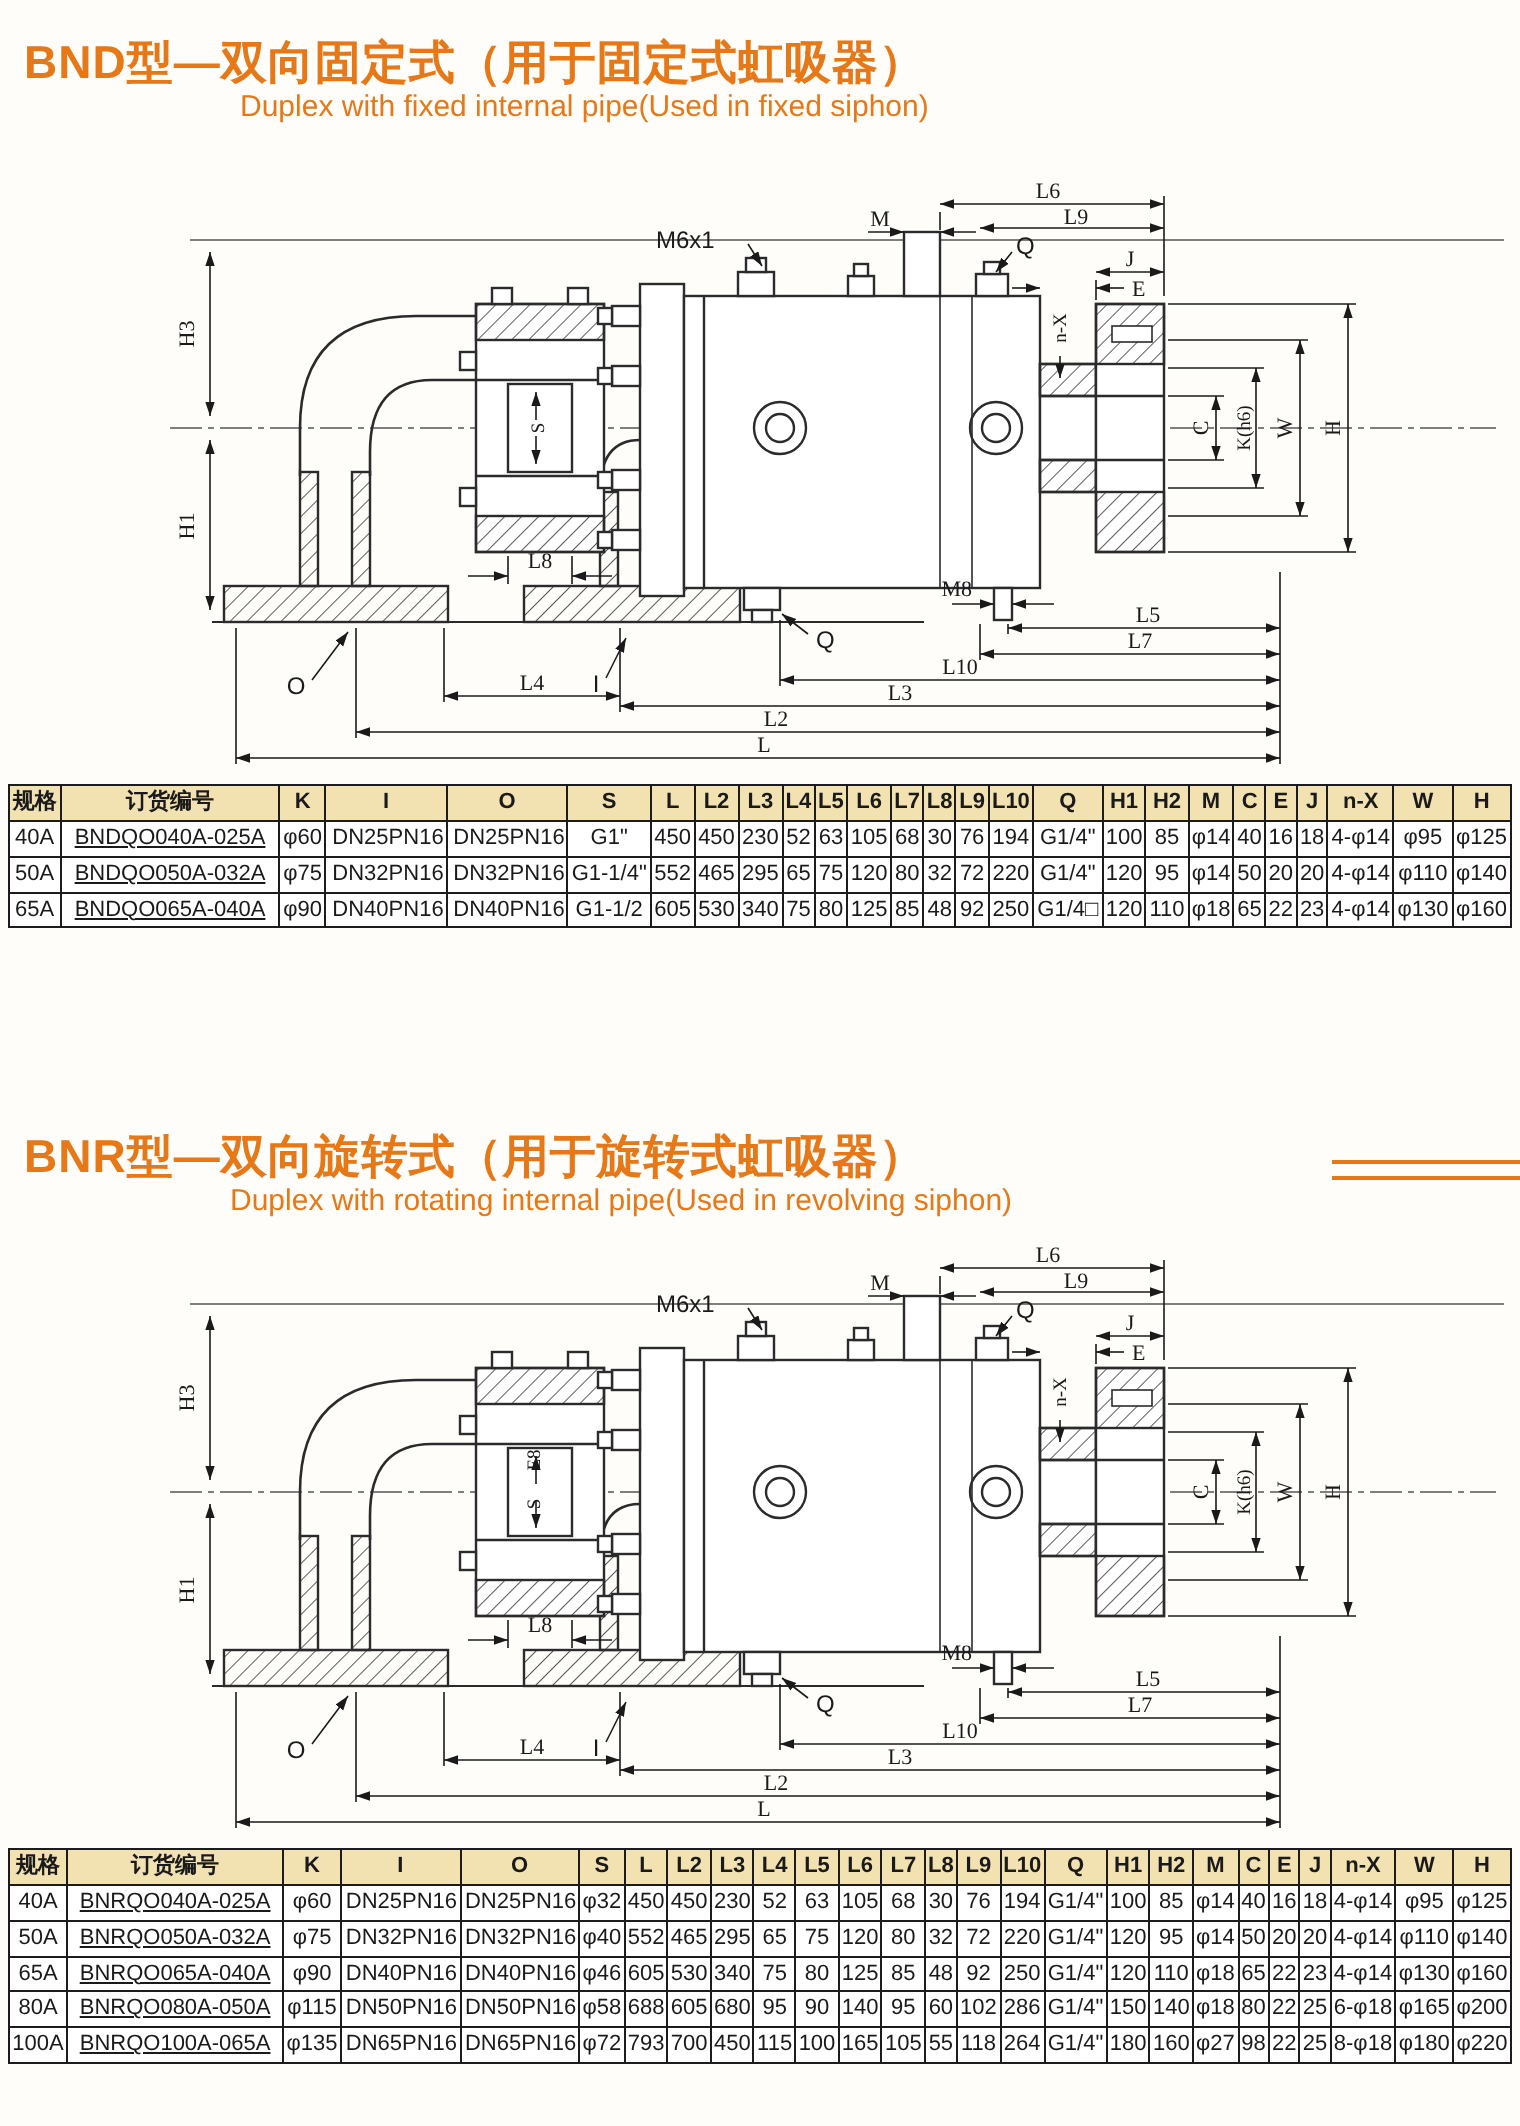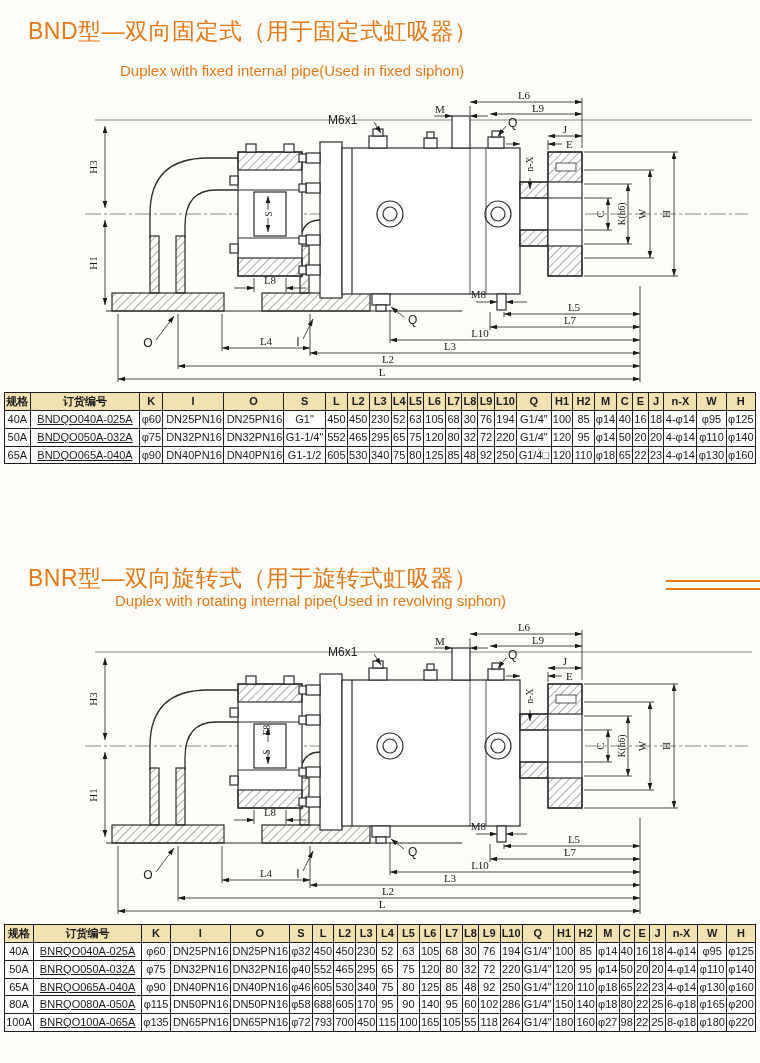--- a/index.html
+++ b/index.html
@@ -1,18 +1,18 @@
 <!DOCTYPE html>
 <html style="--accent: #e67817; --thead: #f2e2b2;"><head>
 <meta charset="utf-8">
 <style>
   html,body{margin:0;padding:0;}
   body{width:760px;height:1063px;position:relative;background:#fffdfa;
        font-family:"Liberation Sans",sans-serif;color:#1a1a1a;overflow:hidden;}
-  .title-cn{position:absolute;left:28px;font-size:23px;font-weight:normal;
+  .title-cn{position:absolute;left:12px;font-size:23px;font-weight:bold;
             color:var(--accent,#e67817);letter-spacing:0.5px;white-space:nowrap;}
   .title-en{position:absolute;font-size:15px;color:var(--accent,#e67817);white-space:nowrap;}
   .rule{position:absolute;left:666px;width:94px;height:2px;background:var(--accent,#e67817);}
   .drawing{position:absolute;left:0;width:760px;height:300px;}
   .spec{position:absolute;left:4px;width:752px;border-collapse:collapse;
         font-size:11px;table-layout:auto;border-radius:30px;}
   .spec th,.spec td{border:1px solid #1c1c1c;text-align:center;padding:1px 1px;
         white-space:nowrap;line-height:1.35;}
   .spec th{background:var(--thead,#f2e2b2);font-weight:bold;}
   .spec td{background:#fff;}
@@ -167,21 +167,21 @@
         <line x1="310" y1="267" x2="640" y2="267" marker-start="url(#mA)" marker-end="url(#mA)"></line>
         <line x1="178" y1="280" x2="640" y2="280" marker-start="url(#mA)" marker-end="url(#mA)"></line>
         <line x1="118" y1="293" x2="640" y2="293" marker-start="url(#mA)" marker-end="url(#mA)"></line>
       </g>
     </g>
   </defs>
 </svg>
 
 <div>
   <div class="title-cn" style="top:16px">BND型—双向固定式（用于固定式虹吸器）</div>
-  <div class="title-en" style="top:62px;left:120px">Duplex with fixed internal pipe(Used in fixed siphon)</div>
+  <div class="title-en" style="top:45px;left:120px">Duplex with fixed internal pipe(Used in fixed siphon)</div>
 
   <svg class="drawing" style="top:86px" viewBox="0 0 760 300">
     <use href="#rjdraw"></use>
     <g>
       <text class="lbl" x="328" y="38">M6x1</text>
       <text class="dim" text-anchor="middle" transform="translate(97,81) rotate(-90)">H3</text>
       <text class="dim" text-anchor="middle" transform="translate(97,177) rotate(-90)">H1</text>
       <text class="dim" text-anchor="middle" x="440" y="27">M</text>
       <text class="dim" text-anchor="middle" x="524" y="13">L6</text>
       <text class="dim" text-anchor="middle" x="538" y="26">L9</text>
@@ -487,21 +487,21 @@
         </tr>
         <tr>
           <td>80A</td>
           <td>BNRQO080A-050A</td>
           <td>φ115</td>
           <td>DN50PN16</td>
           <td>DN50PN16</td>
           <td>φ58</td>
           <td>688</td>
           <td>605</td>
-          <td>170</td>
+          <td>680</td>
           <td>95</td>
           <td>90</td>
           <td>140</td>
           <td>95</td>
           <td>60</td>
           <td>102</td>
           <td>286</td>
           <td>G1/4"</td>
           <td>150</td>
           <td>140</td>

